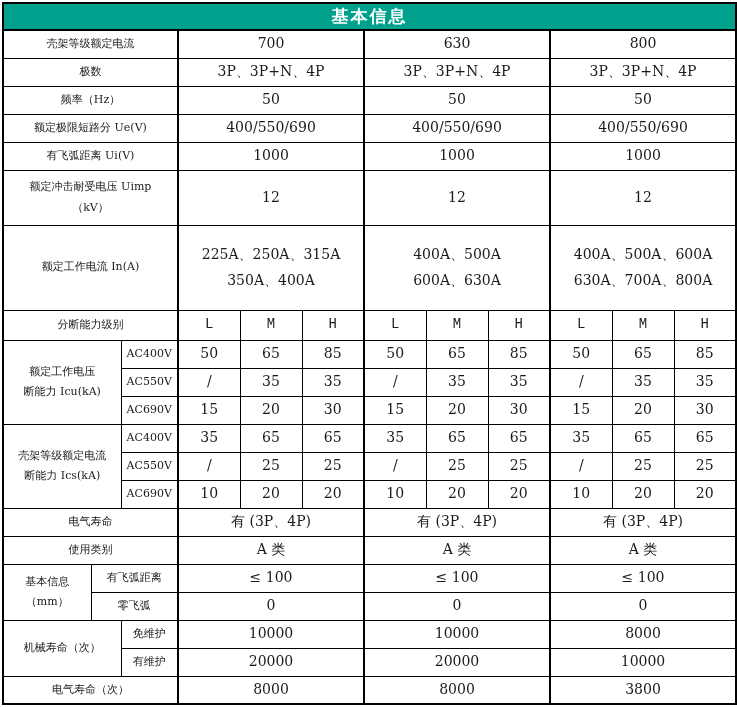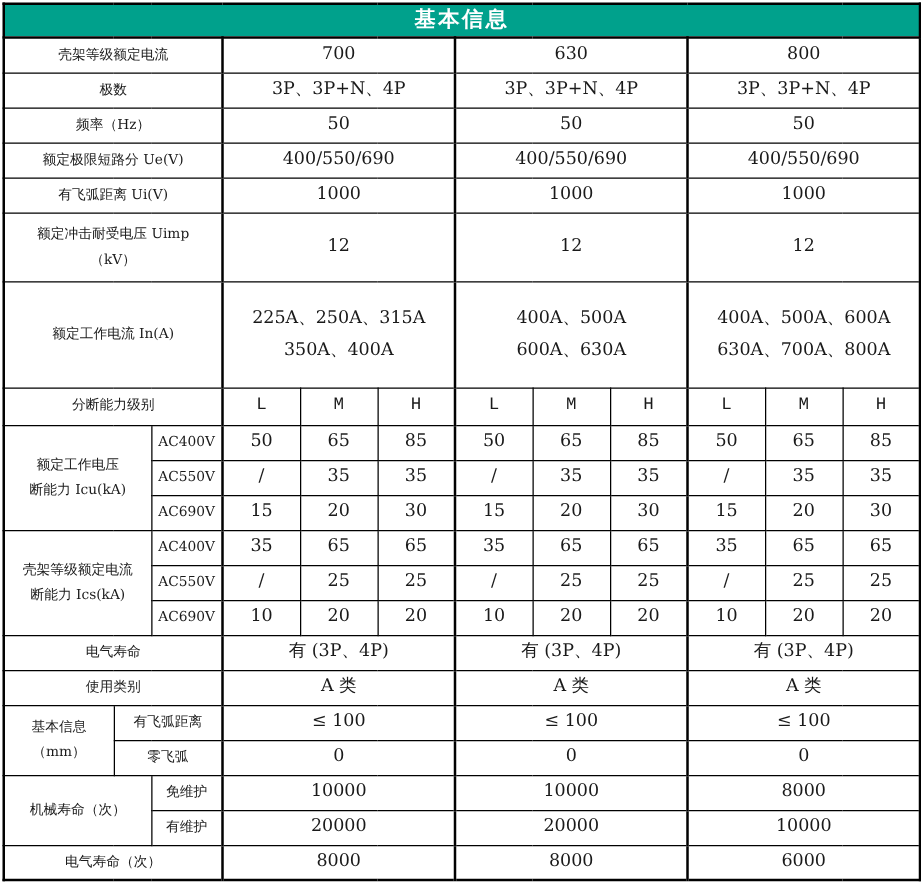--- a/index.html
+++ b/index.html
@@ -237,16 +237,16 @@
       <tr class="r-std">
         <td class="sublabel" colspan="1">有维护</td>
         <td class="value sep" colspan="3">20000</td>
         <td class="value sep" colspan="3">20000</td>
         <td class="value sep" colspan="3">10000</td>
       </tr>
       <tr class="r-std">
         <td class="label" colspan="3">电气寿命（次）</td>
         <td class="value sep" colspan="3">8000</td>
         <td class="value sep" colspan="3">8000</td>
-        <td class="value sep" colspan="3">6000</td>
+        <td class="value sep" colspan="3">3800</td>
       </tr>
     </tbody>
 </table>
 
 </body></html>

